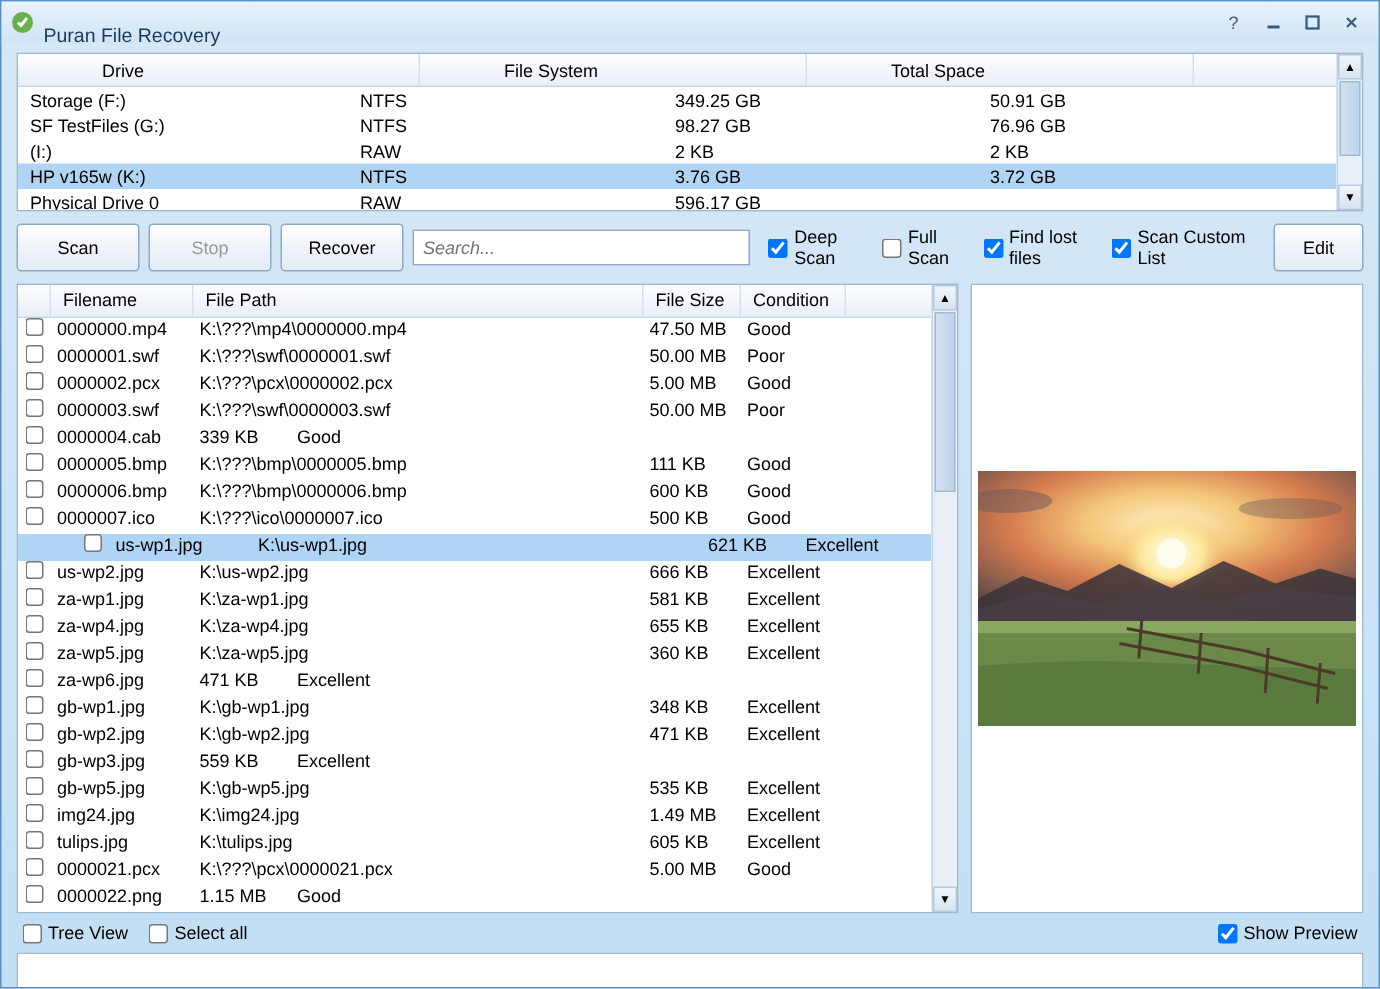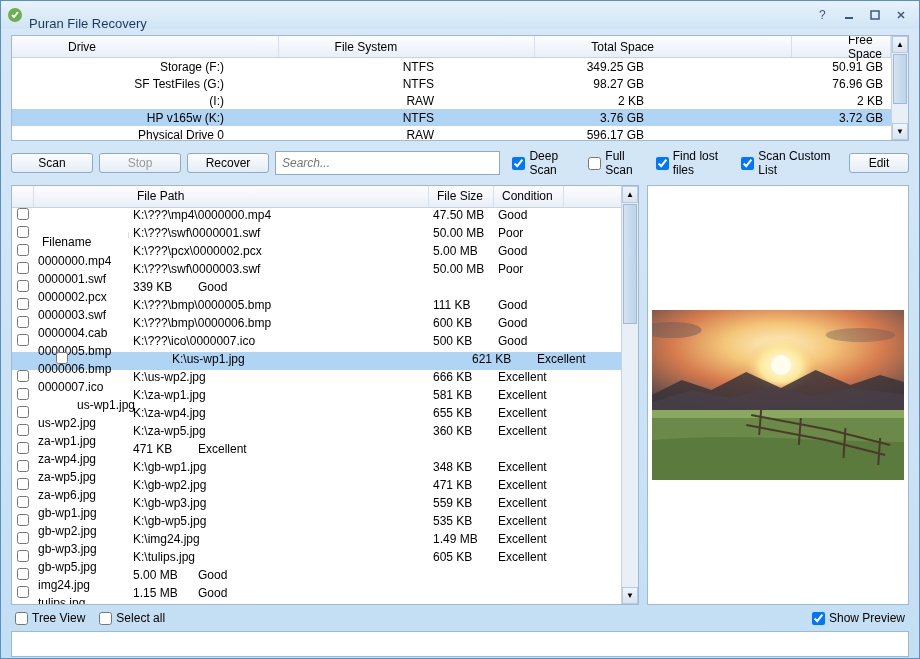--- a/index.html
+++ b/index.html
@@ -69,21 +69,20 @@
     .drive-header .col {
       padding: 0 8px;
       border-right: 1px solid #d4e0ed;
       height: 100%;
       display: flex;
       align-items: center;
       margin-left: 48px;
     }
     .drive-body {
       overflow-y: hidden;
-      text-align: right;
     }
     .drive-row {
       display: flex;
       height: 17px;
       align-items: center;
       cursor: pointer;
     }
     .drive-row.selected {
       background: #b0d4f4;
     }
@@ -122,21 +121,21 @@
     .vscroll .track {
       flex: 1;
     }
     .toolbar {
       display: flex;
       align-items: center;
       gap: 6px;
       padding: 8px 0;
     }
     .btn {
-      height: 20px;
+      height: 32px;
       min-width: 82px;
       padding: 0 10px;
       background: linear-gradient(to bottom, #fdfdfe, #e3ecf6);
       border: 1px solid #8fa9c6;
       border-radius: 3px;
       cursor: pointer;
       display: flex;
       align-items: center;
       justify-content: center;
     }
@@ -211,21 +210,21 @@
     .fcol-check {
       width: 22px;
       display: flex;
       align-items: center;
       justify-content: center;
     }
     .fcol-check input {
       width: 12px;
       height: 12px;
     }
-    .fcol-name { width: 95px; margin-top: 46px; }
+    .fcol-name { width: 95px; }
     .fcol-path { width: 300px; }
     .fcol-size { width: 65px; text-align: left; }
     .fcol-cond { width: 70px; }
     .preview-panel {
       width: 262px;
       border: 1px solid #9db9d6;
       background: #fff;
       display: flex;
       align-items: center;
       justify-content: center;
@@ -284,21 +283,20 @@
 </div>
 
 <div class="content">
 
   <div class="drive-panel">
     <div class="drive-table">
       <div class="drive-header">
         <div class="col col-drive">Drive</div>
         <div class="col col-fs">File System</div>
         <div class="col col-total">Total Space</div>
-        <div class="col col-free">Free Space</div>
       </div>
       <div class="drive-body" id="drive-body">
           <div class="drive-row">
             <div class="col col-drive">Storage (F:)</div>
             <div class="col col-fs">NTFS</div>
             <div class="col col-total">349.25 GB</div>
             <div class="col col-free">50.91 GB</div>
           </div>
           <div class="drive-row">
             <div class="col col-drive">SF TestFiles (G:)</div>
@@ -511,21 +509,20 @@
               <div class="fcol fcol-name">gb-wp2.jpg</div>
               <div class="fcol fcol-path">K:\gb-wp2.jpg</div>
               <div class="fcol fcol-size">471 KB</div>
               <div class="fcol fcol-cond">Excellent</div>
             </div>
             <div class="file-row">
               <div class="fcol fcol-check">
                 <input type="checkbox" style="">
               </div>
               <div class="fcol fcol-name">gb-wp3.jpg</div>
-              <div class="fcol fcol-path">K:\gb-wp3.jpg</div>
               <div class="fcol fcol-size">559 KB</div>
               <div class="fcol fcol-cond">Excellent</div>
             </div>
             <div class="file-row">
               <div class="fcol fcol-check">
                 <input type="checkbox" style="">
               </div>
               <div class="fcol fcol-name">gb-wp5.jpg</div>
               <div class="fcol fcol-path">K:\gb-wp5.jpg</div>
               <div class="fcol fcol-size">535 KB</div>
@@ -547,20 +544,21 @@
               <div class="fcol fcol-name">tulips.jpg</div>
               <div class="fcol fcol-path">K:\tulips.jpg</div>
               <div class="fcol fcol-size">605 KB</div>
               <div class="fcol fcol-cond">Excellent</div>
             </div>
             <div class="file-row">
               <div class="fcol fcol-check">
                 <input type="checkbox" style="">
               </div>
               <div class="fcol fcol-name">0000021.pcx</div>
+              <div class="fcol fcol-path">K:\???\pcx\0000021.pcx</div>
               <div class="fcol fcol-size">5.00 MB</div>
               <div class="fcol fcol-cond">Good</div>
             </div>
             <div class="file-row">
               <div class="fcol fcol-check">
                 <input type="checkbox" style="">
               </div>
               <div class="fcol fcol-name">0000022.png</div>
               <div class="fcol fcol-size">1.15 MB</div>
               <div class="fcol fcol-cond">Good</div>

